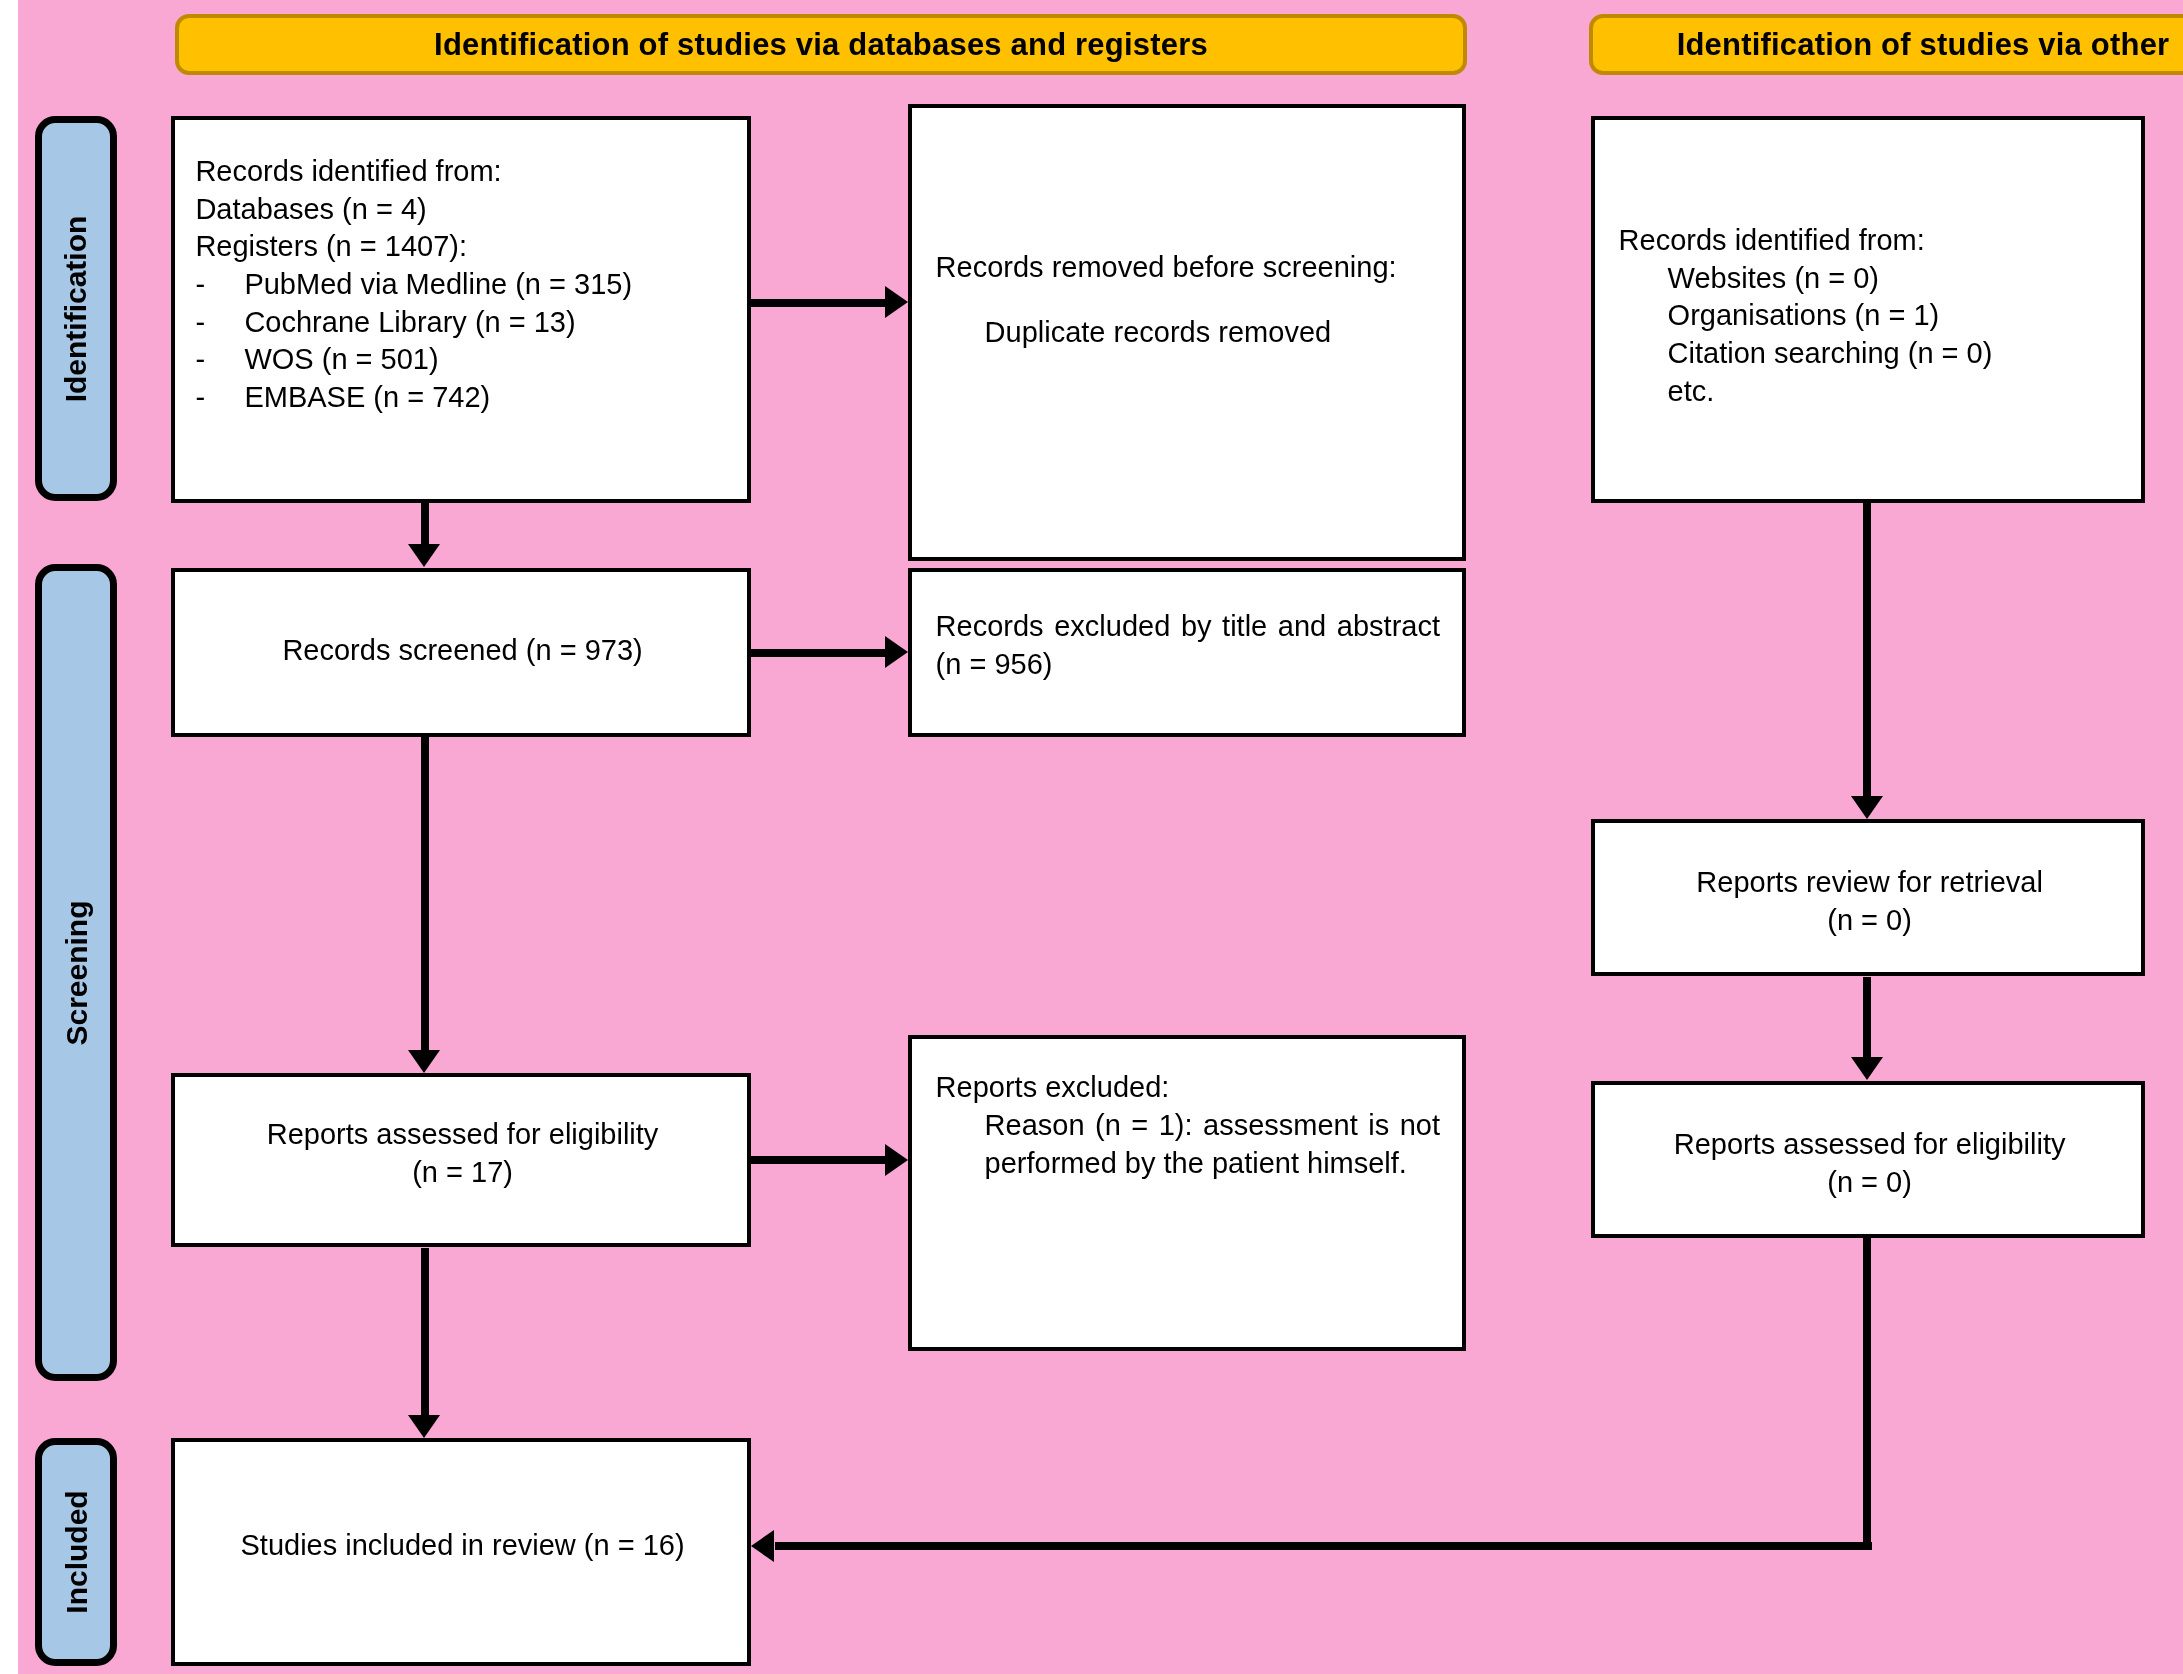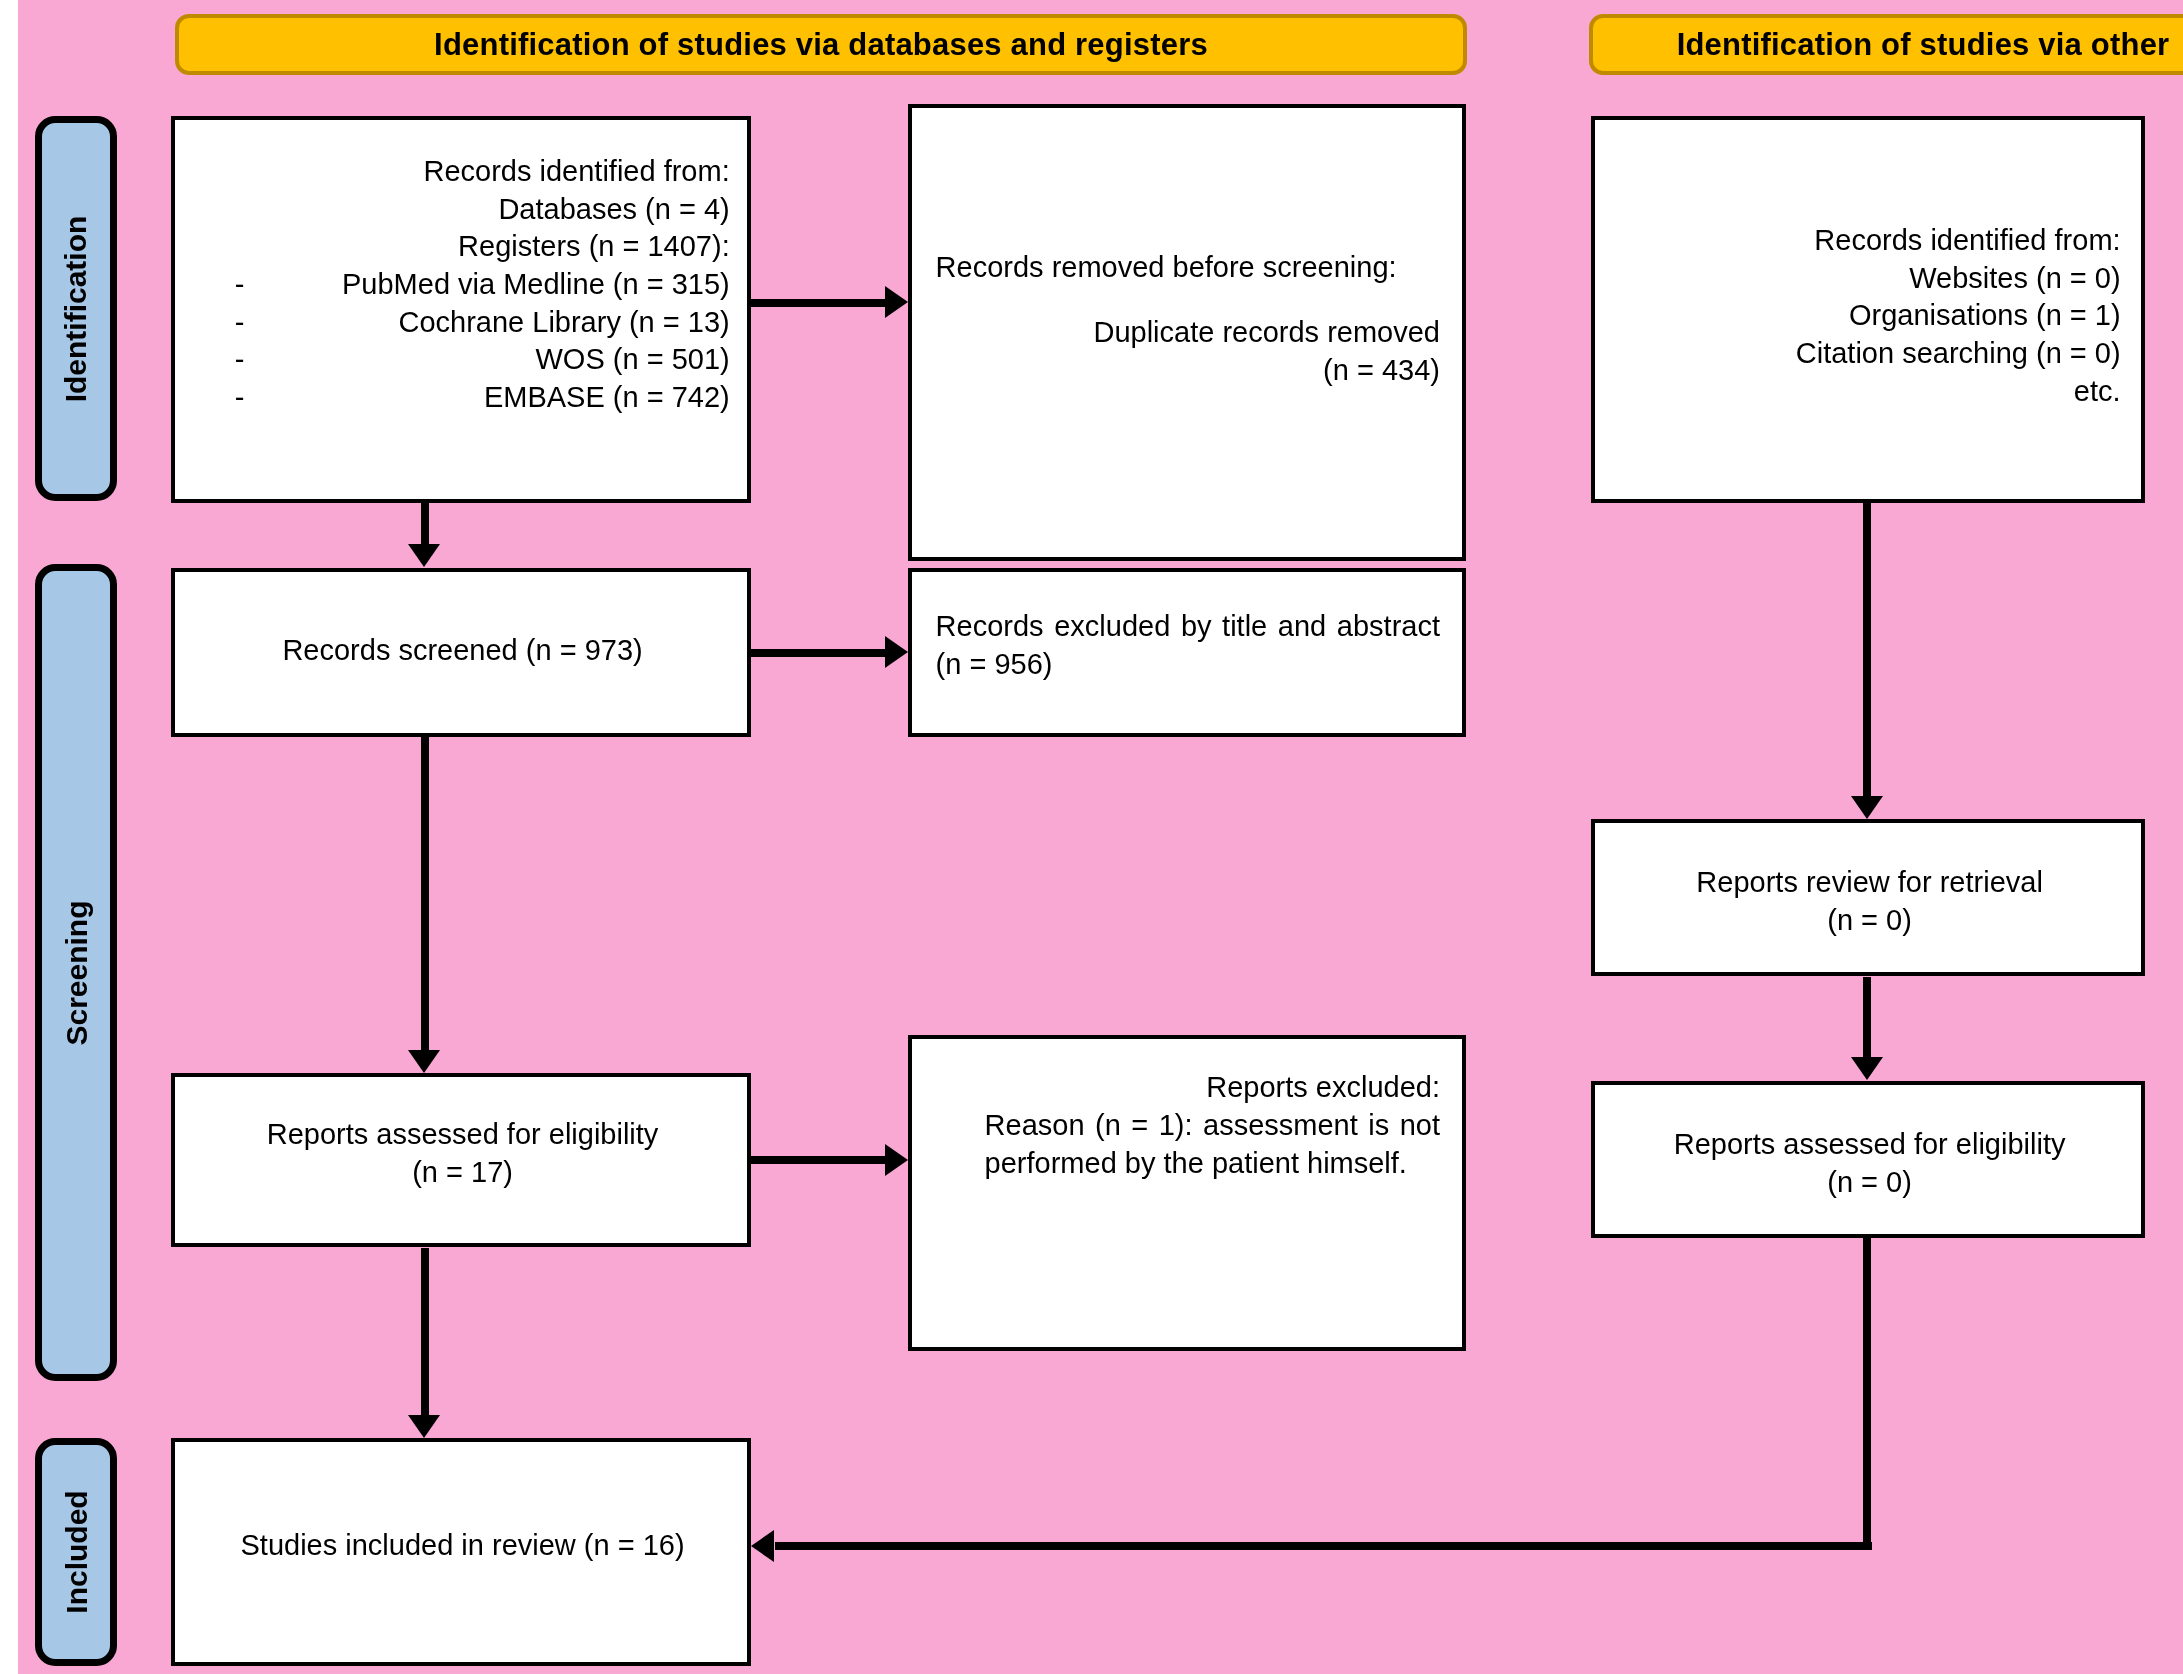--- a/index.html
+++ b/index.html
@@ -63,21 +63,21 @@
     box-sizing: border-box;
     color: #000000;
     font-size: 29px;
     line-height: 1.30;
   }
   .box .inner {
     position: absolute;
     left: 20.4px;
     right: 17.3px;
   }
-  .t-left   { text-align: right; }
+  .t-left   { text-align: left; }
   .t-center { text-align: center; }
   .t-just   { text-align: justify; text-align-last: left; }
   .indent1  { padding-left: 49px; }
   .dashrow  { display: flex; }
   .dashrow .dash { width: 49px; flex: 0 0 49px; }
   .dashrow .txt  { flex: 1 1 auto; }
 
   
   .vline, .hline {
     position: absolute;
@@ -154,21 +154,20 @@
       </div>
     </div>
   </div>
 
   <div class="box" style="left:890px; top:104px; width:558px; height:457px;">
     <div class="inner t-just" style="top:141px; left:23.6px; right:22px;">
       <div>Records removed before screening:</div>
     </div>
     <div class="inner t-left indent1" style="top:206px; left:23.6px; right:22px;">
       <div>Duplicate records removed</div>
-      <div>(n = 434)</div>
     </div>
   </div>
 
   <div class="hline" style="left:733px; top:299px; width:134px; height:7.9px;"></div>
   <div class="arrow-right" style="left:867px; top:286px;"></div>
 
   <div class="vline" style="left:403px; top:503px; width:7.9px; height:43px;"></div>
   <div class="arrow-down" style="left:390px; top:544px;"></div>
 
   <div class="box" style="left:153px; top:568px; width:580px; height:169px;">

